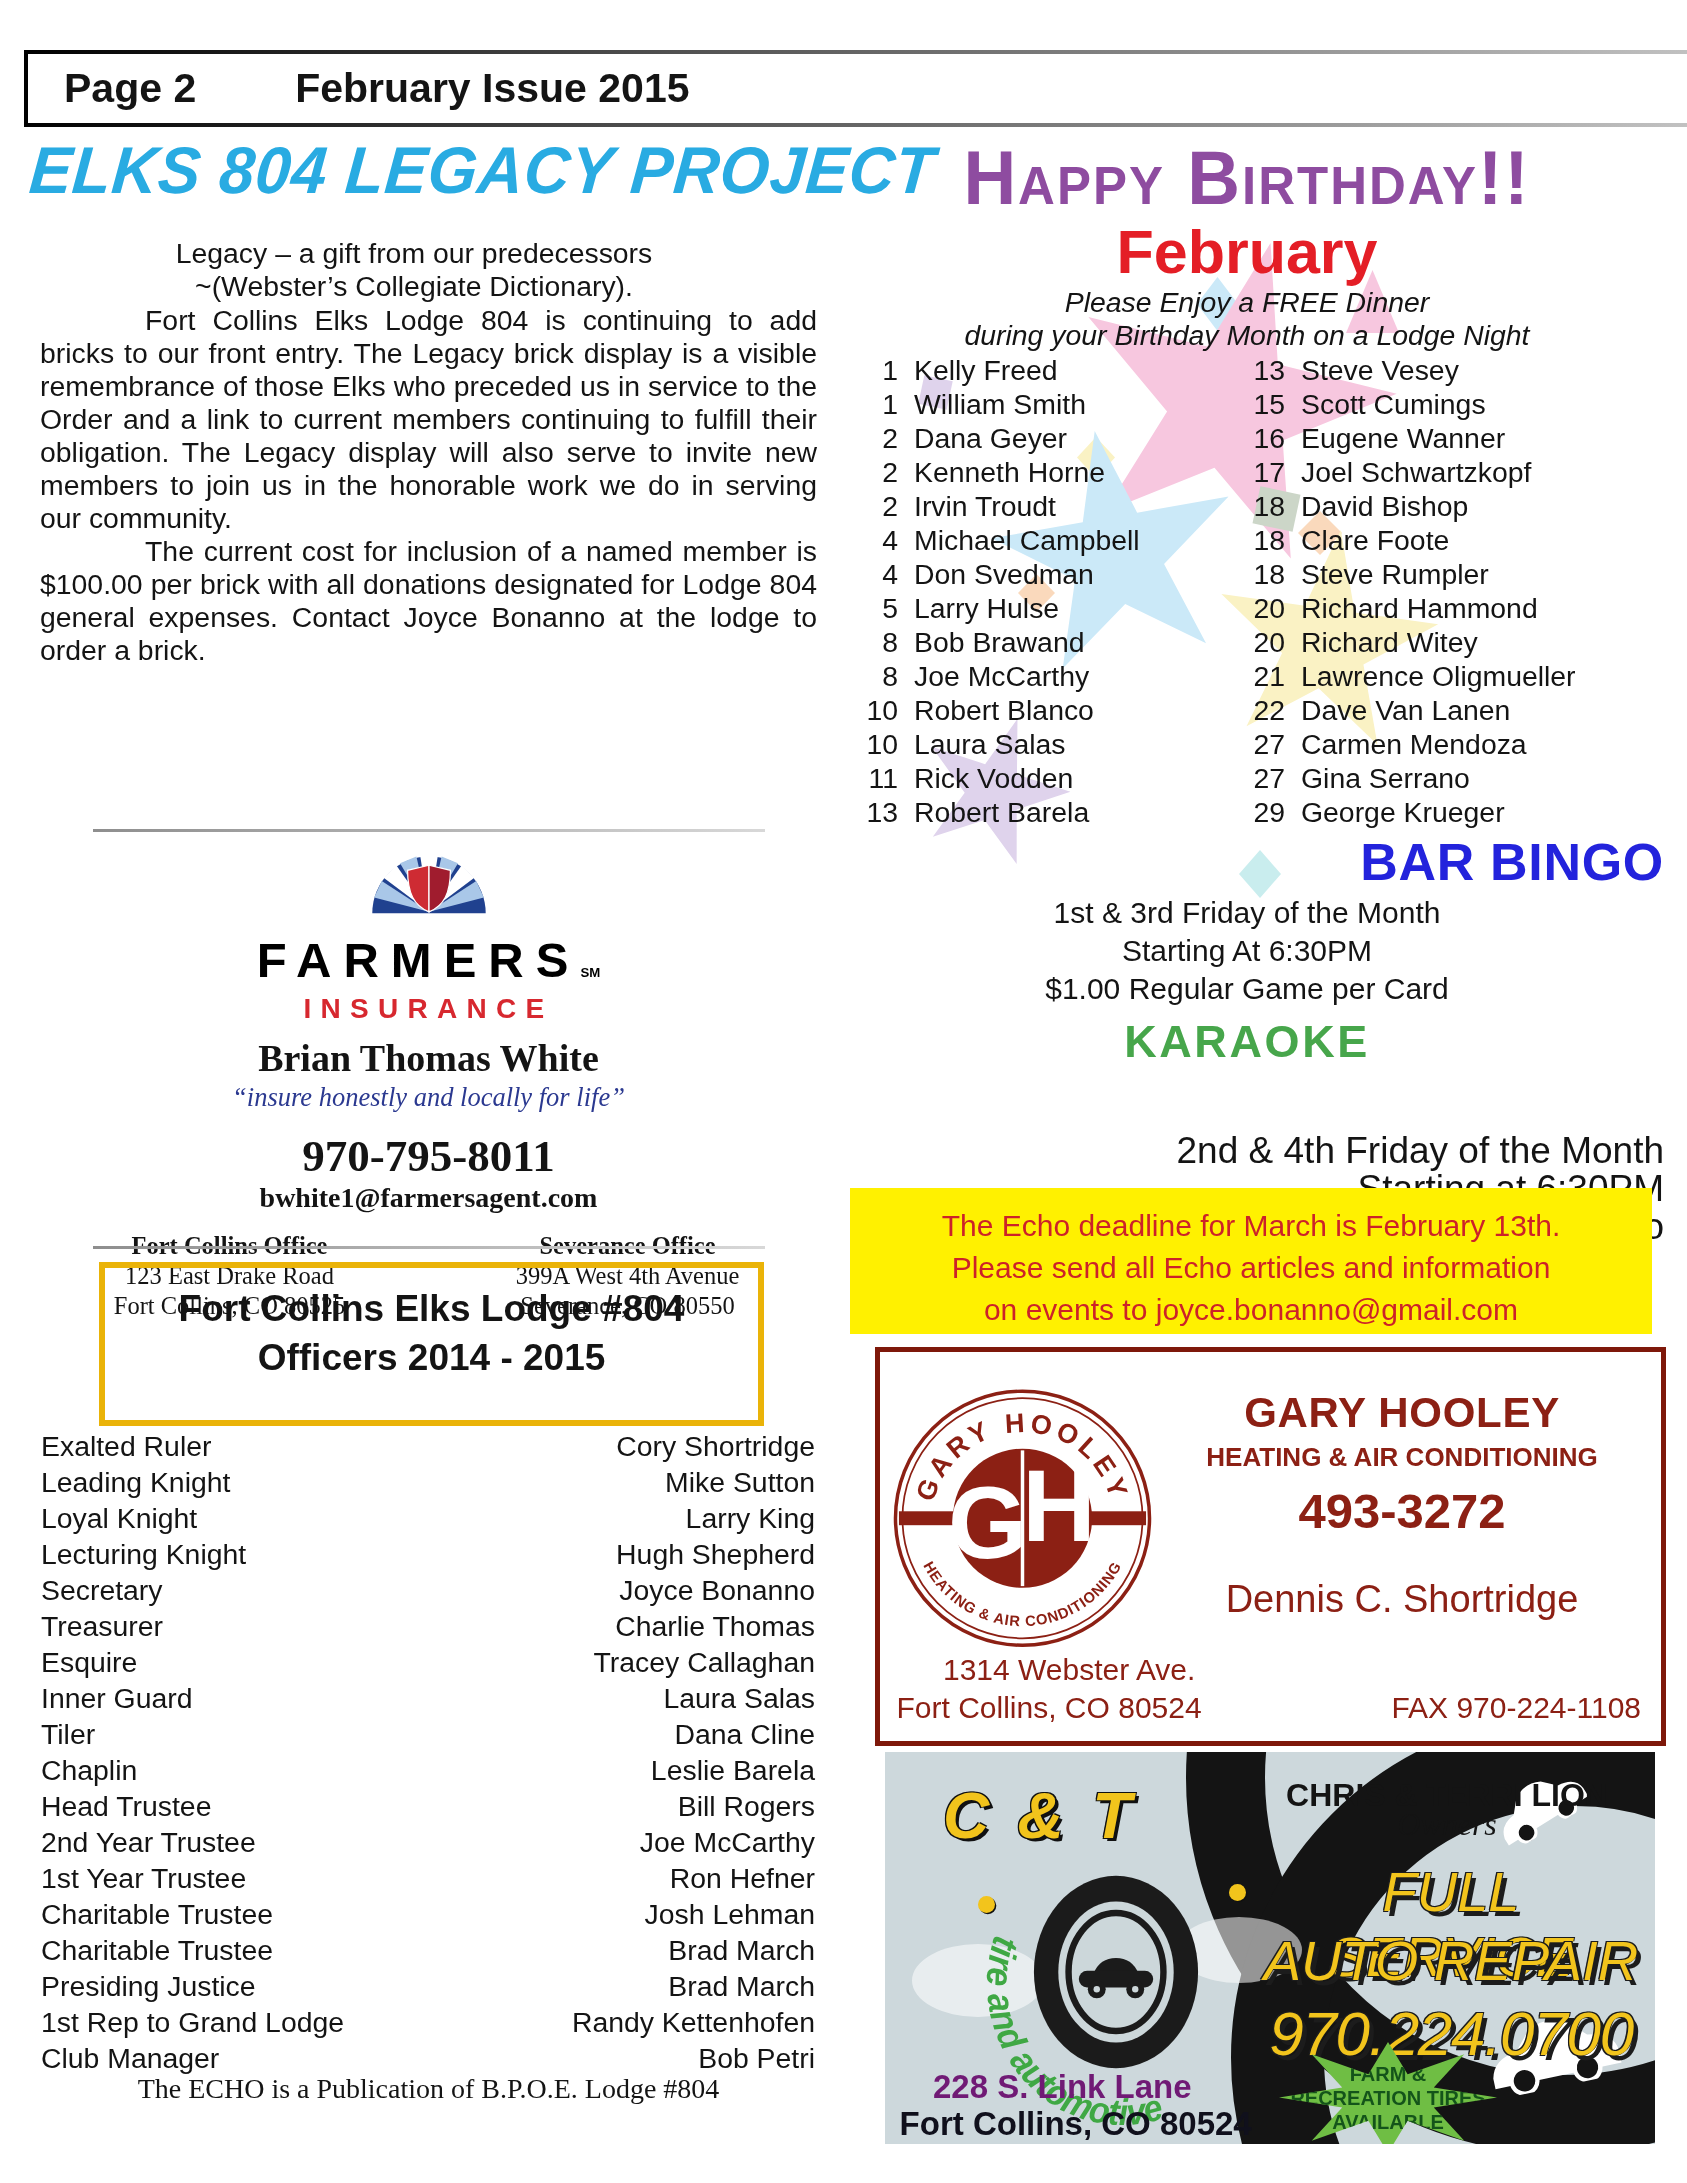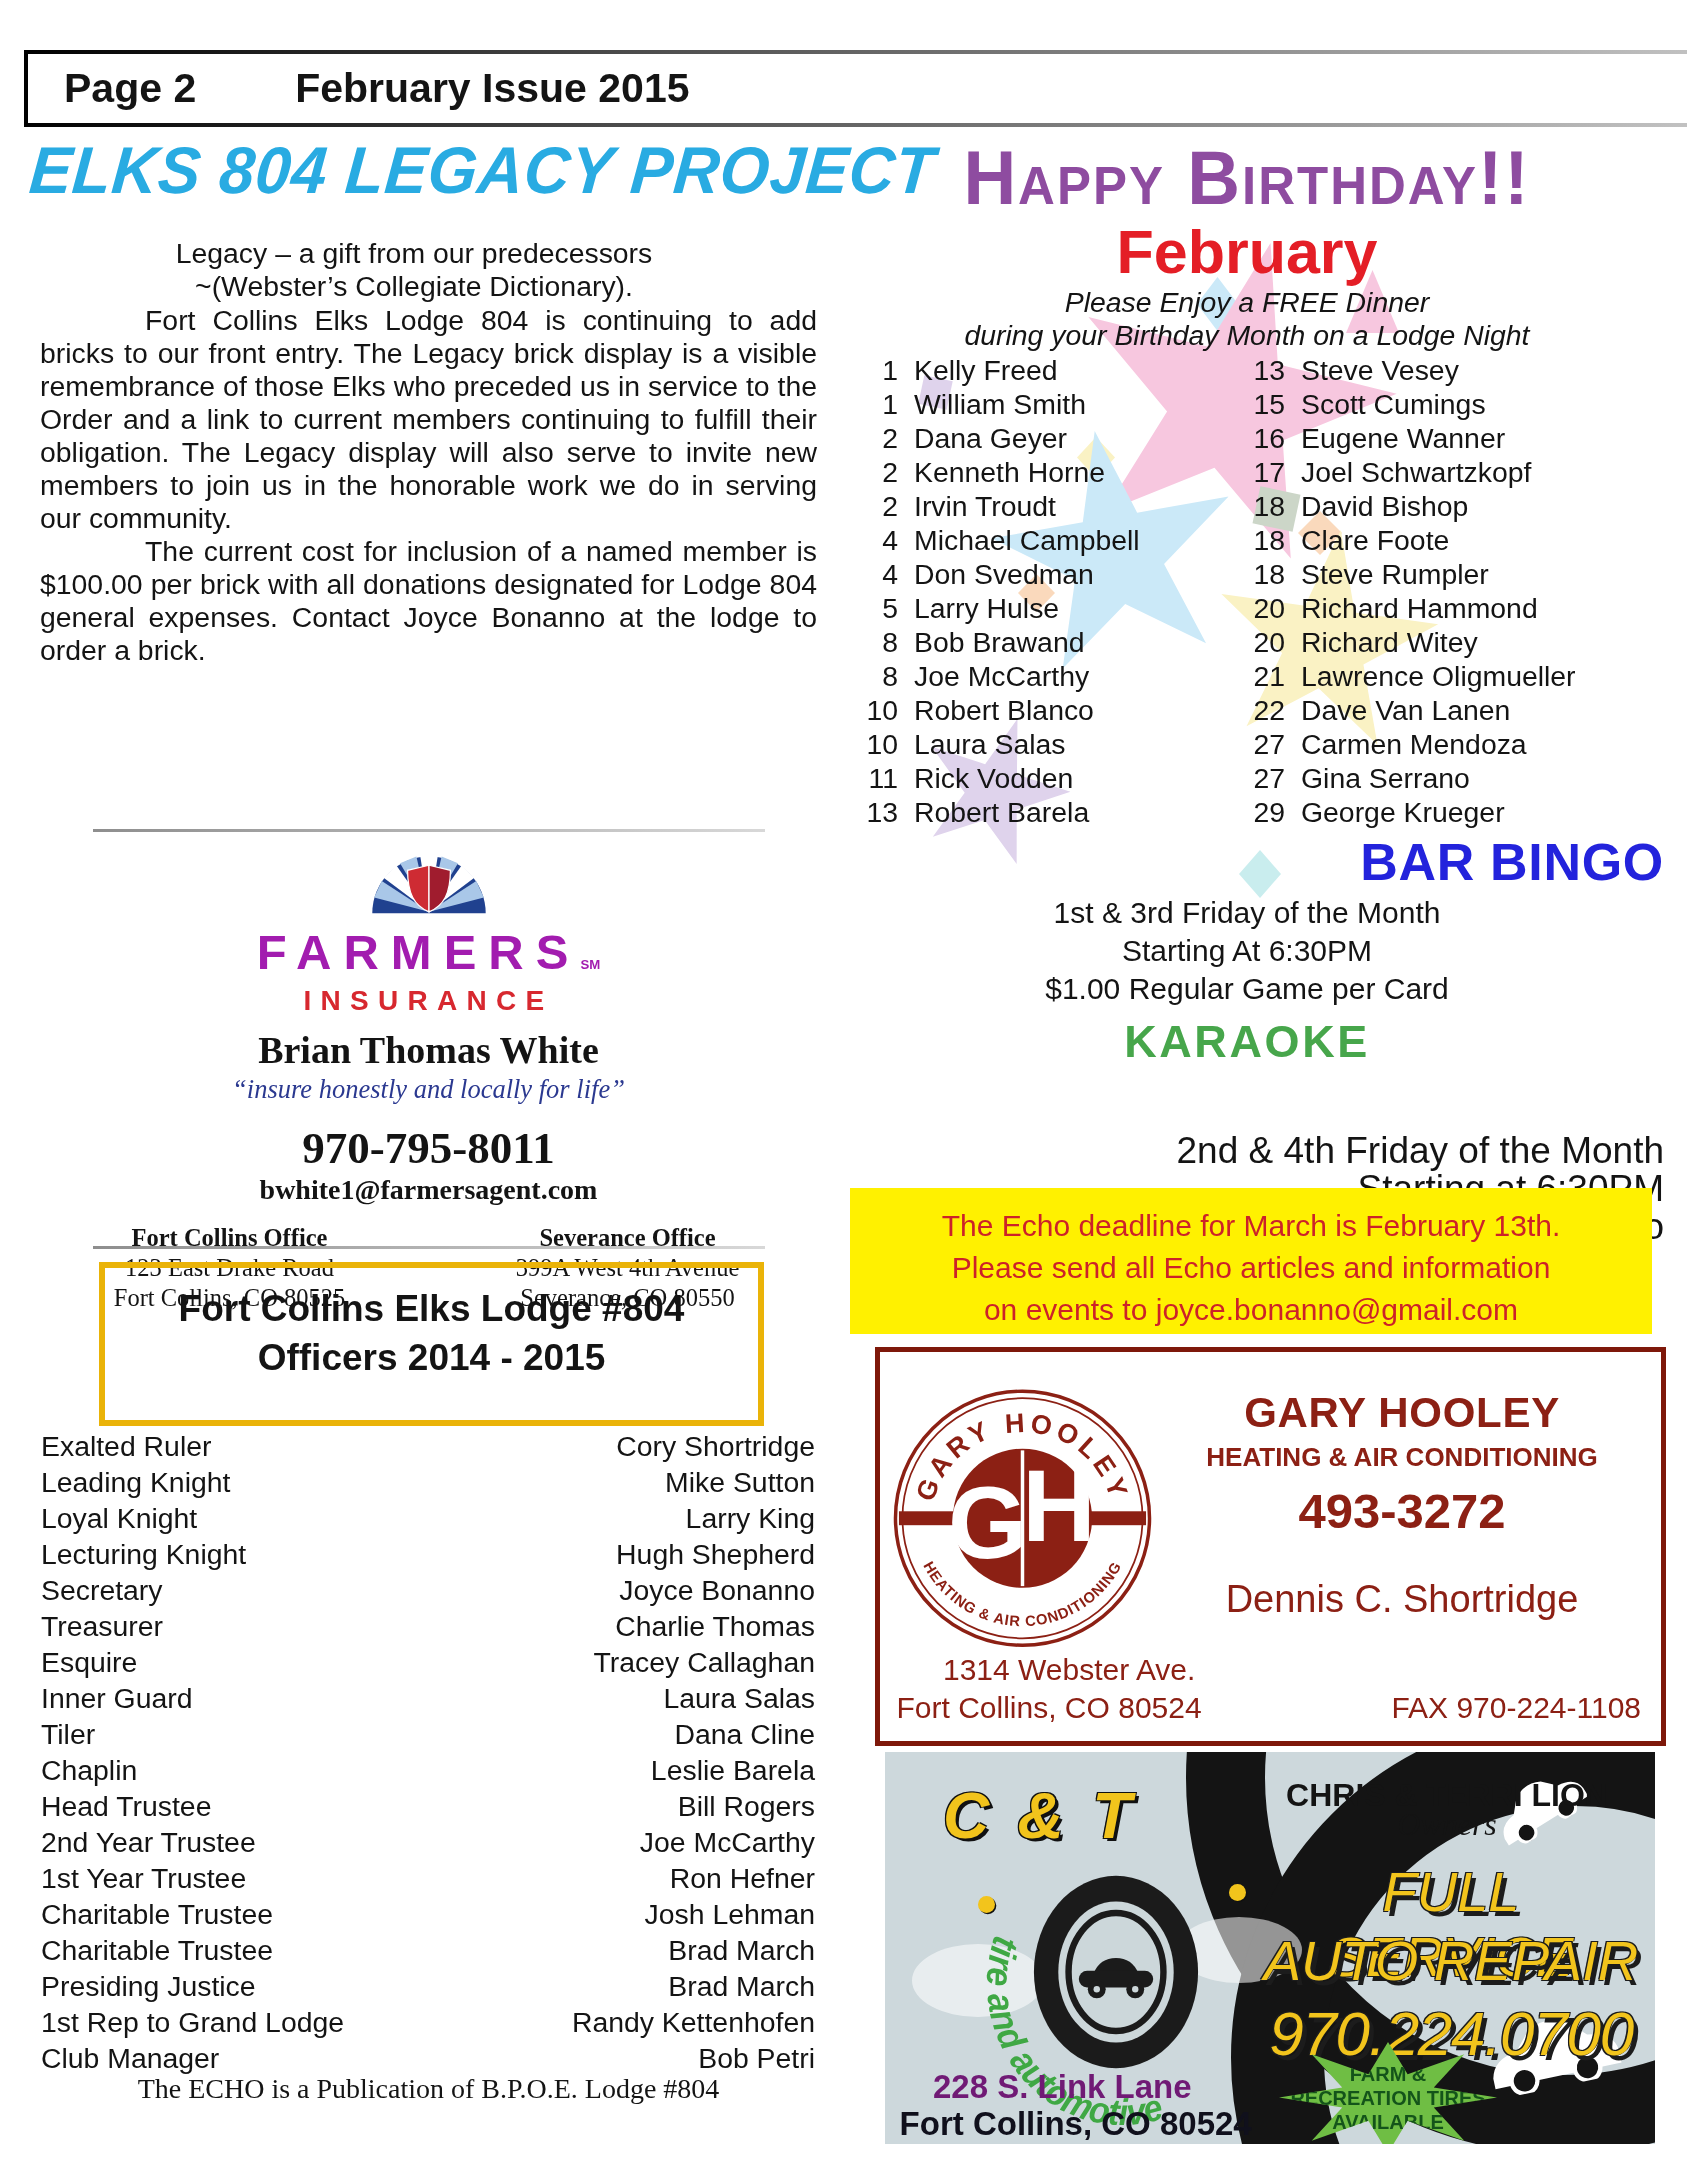--- a/index.html
+++ b/index.html
@@ -16,21 +16,21 @@
     color:#29ABE2;white-space:nowrap;transform:scaleX(.96) skewX(-5deg);transform-origin:left top;
     letter-spacing:0.7px;}
   #legacy-intro{left:40px;top:237px;width:748px;font-size:28.4px;line-height:33px;text-align:center;}
   #legacy-body{left:40px;top:304px;width:777px;font-size:28.4px;line-height:33px;text-align:justify;}
   #legacy-body p{margin:0;text-indent:105px;}
   .divider{height:2.6px;background:linear-gradient(90deg,#8e8e8e,#d8d8d8);}
   #divider-1{left:93px;top:829px;width:672px;}
   #divider-2{left:93px;top:1246px;width:672px;}
   
   #farmers-ad{left:40px;top:846px;width:777px;text-align:center;}
-  #farmers-brand{font-size:49px;font-weight:bold;letter-spacing:12px;color:#a21caf;margin-top:6px;}
+  #farmers-brand{font-size:49px;font-weight:bold;letter-spacing:12px;color:#000000;margin-top:14px;}
   #farmers-brand .sm{font-size:13.2px;letter-spacing:0;vertical-align:baseline;}
   #farmers-division{font-size:28px;font-weight:bold;letter-spacing:9.3px;color:#D7282F;margin-top:5.3px;}
   #farmers-agent{font-family:"Liberation Serif",serif;font-size:38px;font-weight:bold;margin-top:10.6px;}
   #farmers-tagline{font-family:"Liberation Serif",serif;font-style:italic;font-size:26.5px;color:#2B3990;margin-top:2.6px;}
   #farmers-phone{font-family:"Liberation Serif",serif;font-size:45px;font-weight:bold;margin-top:17px;}
   #farmers-email{font-family:"Liberation Serif",serif;font-size:28px;font-weight:bold;margin-top:0px;}
   #farmers-offices{display:flex;justify-content:space-between;margin:17px 20px 0 20px;
     font-family:"Liberation Serif",serif;font-size:24.5px;line-height:30px;}
   .office{width:46%;}
   .office .oname{font-weight:bold;}

